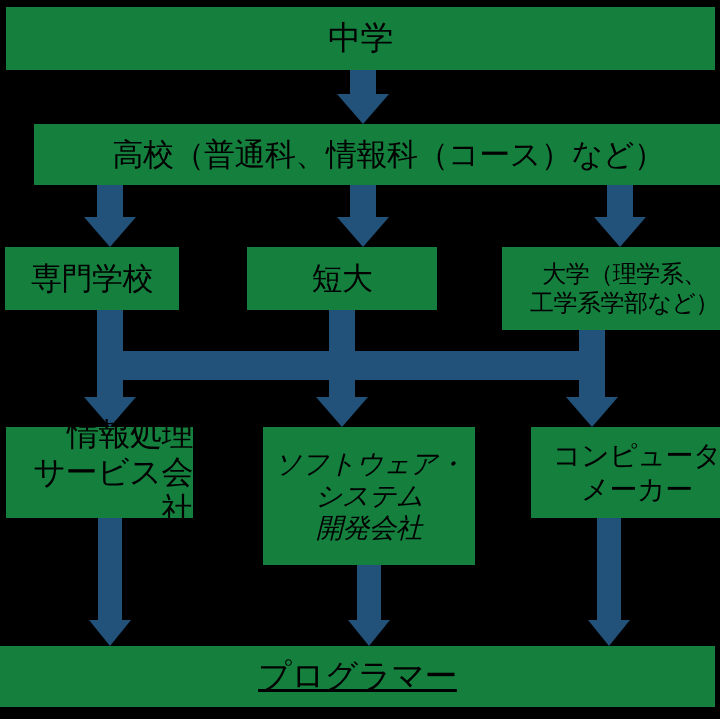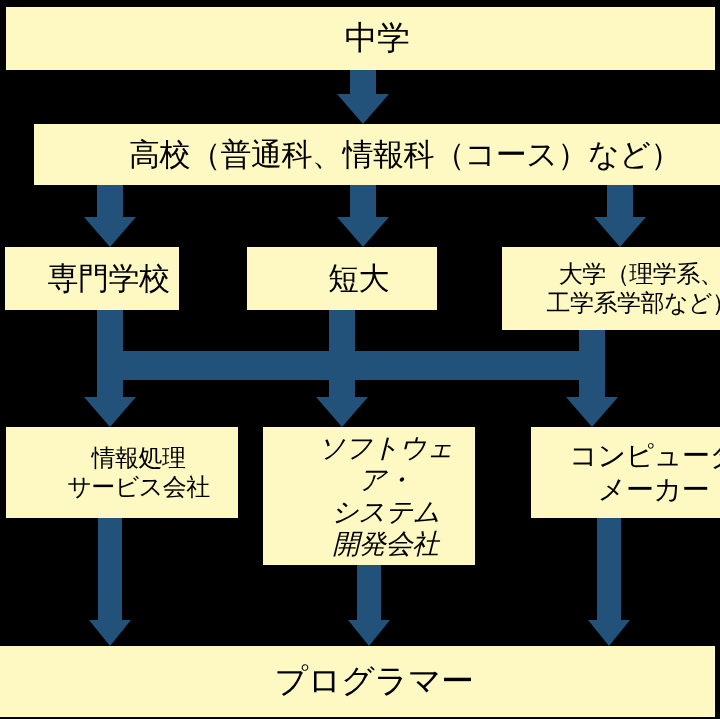--- a/index.html
+++ b/index.html
@@ -10,32 +10,31 @@
   #diagram {
     position: relative;
     width: 720px;
     height: 719px;
     background: #000000;
     overflow: hidden;
     font-family: "DejaVu Sans", "Liberation Sans", sans-serif;
   }
   .node {
     position: absolute;
-    background: #fef9c3;
+    background: #15803d;
     color: #000000;
     display: flex;
     align-items: center;
     justify-content: center;
     text-align: center;
     line-height: 1.18;
     font-weight: 400;
     letter-spacing: -0.5px;
     box-sizing: border-box;
     white-space: pre-line;
-    padding-left: 33px;
   }
   
   .stem {
     position: absolute;
     background: #22527a;
   }
   .hbar {
     position: absolute;
     background: #22527a;
   }
@@ -120,21 +119,21 @@
   </div>
   <div class="arrow" style="left:316px; top:351px; width:52px; height:76px;">
     <div class="shaft" style="width:26px; height:48px;"></div>
     <div class="head"></div>
   </div>
   <div class="arrow" style="left:566px; top:351px; width:52px; height:76px;">
     <div class="shaft" style="width:26px; height:48px;"></div>
     <div class="head"></div>
   </div>
 
-  <div class="node" style="left:6px; top:427px; width:232px; height:91px; font-size:24px;">
+  <div class="node" style="left:6px; top:427px; width:187px; height:91px; font-size:32px;text-align:right;">
     <span>情報処理
 サービス会社</span>
   </div>
   <div class="node" style="left:263px; top:427px; width:212px; height:138px; font-size:27px;font-style:italic;">
     <span>ソフトウェア・
 システム
 開発会社</span>
   </div>
   <div class="node" style="left:503px; top:427px; width:212px; height:91px; font-size:28px;margin-left:28px;">
     <span>コンピュータ
@@ -147,17 +146,17 @@
   </div>
   <div class="arrow thin" style="left:346px; top:565px; width:46px; height:81px;">
     <div class="shaft" style="width:24px; height:55px;"></div>
     <div class="head"></div>
   </div>
   <div class="arrow thin" style="left:586px; top:518px; width:46px; height:128px;">
     <div class="shaft" style="width:24px; height:102px;"></div>
     <div class="head"></div>
   </div>
 
-  <div class="node" style="left:0px; top:646px; width:715px; height:71px; font-size:33px;">
+  <div class="node" style="left:0px; top:646px; width:715px; height:61px; font-size:33px;text-decoration:underline;">
     <span>プログラマー</span>
   </div>
 
 </div>
 
 </body></html>

